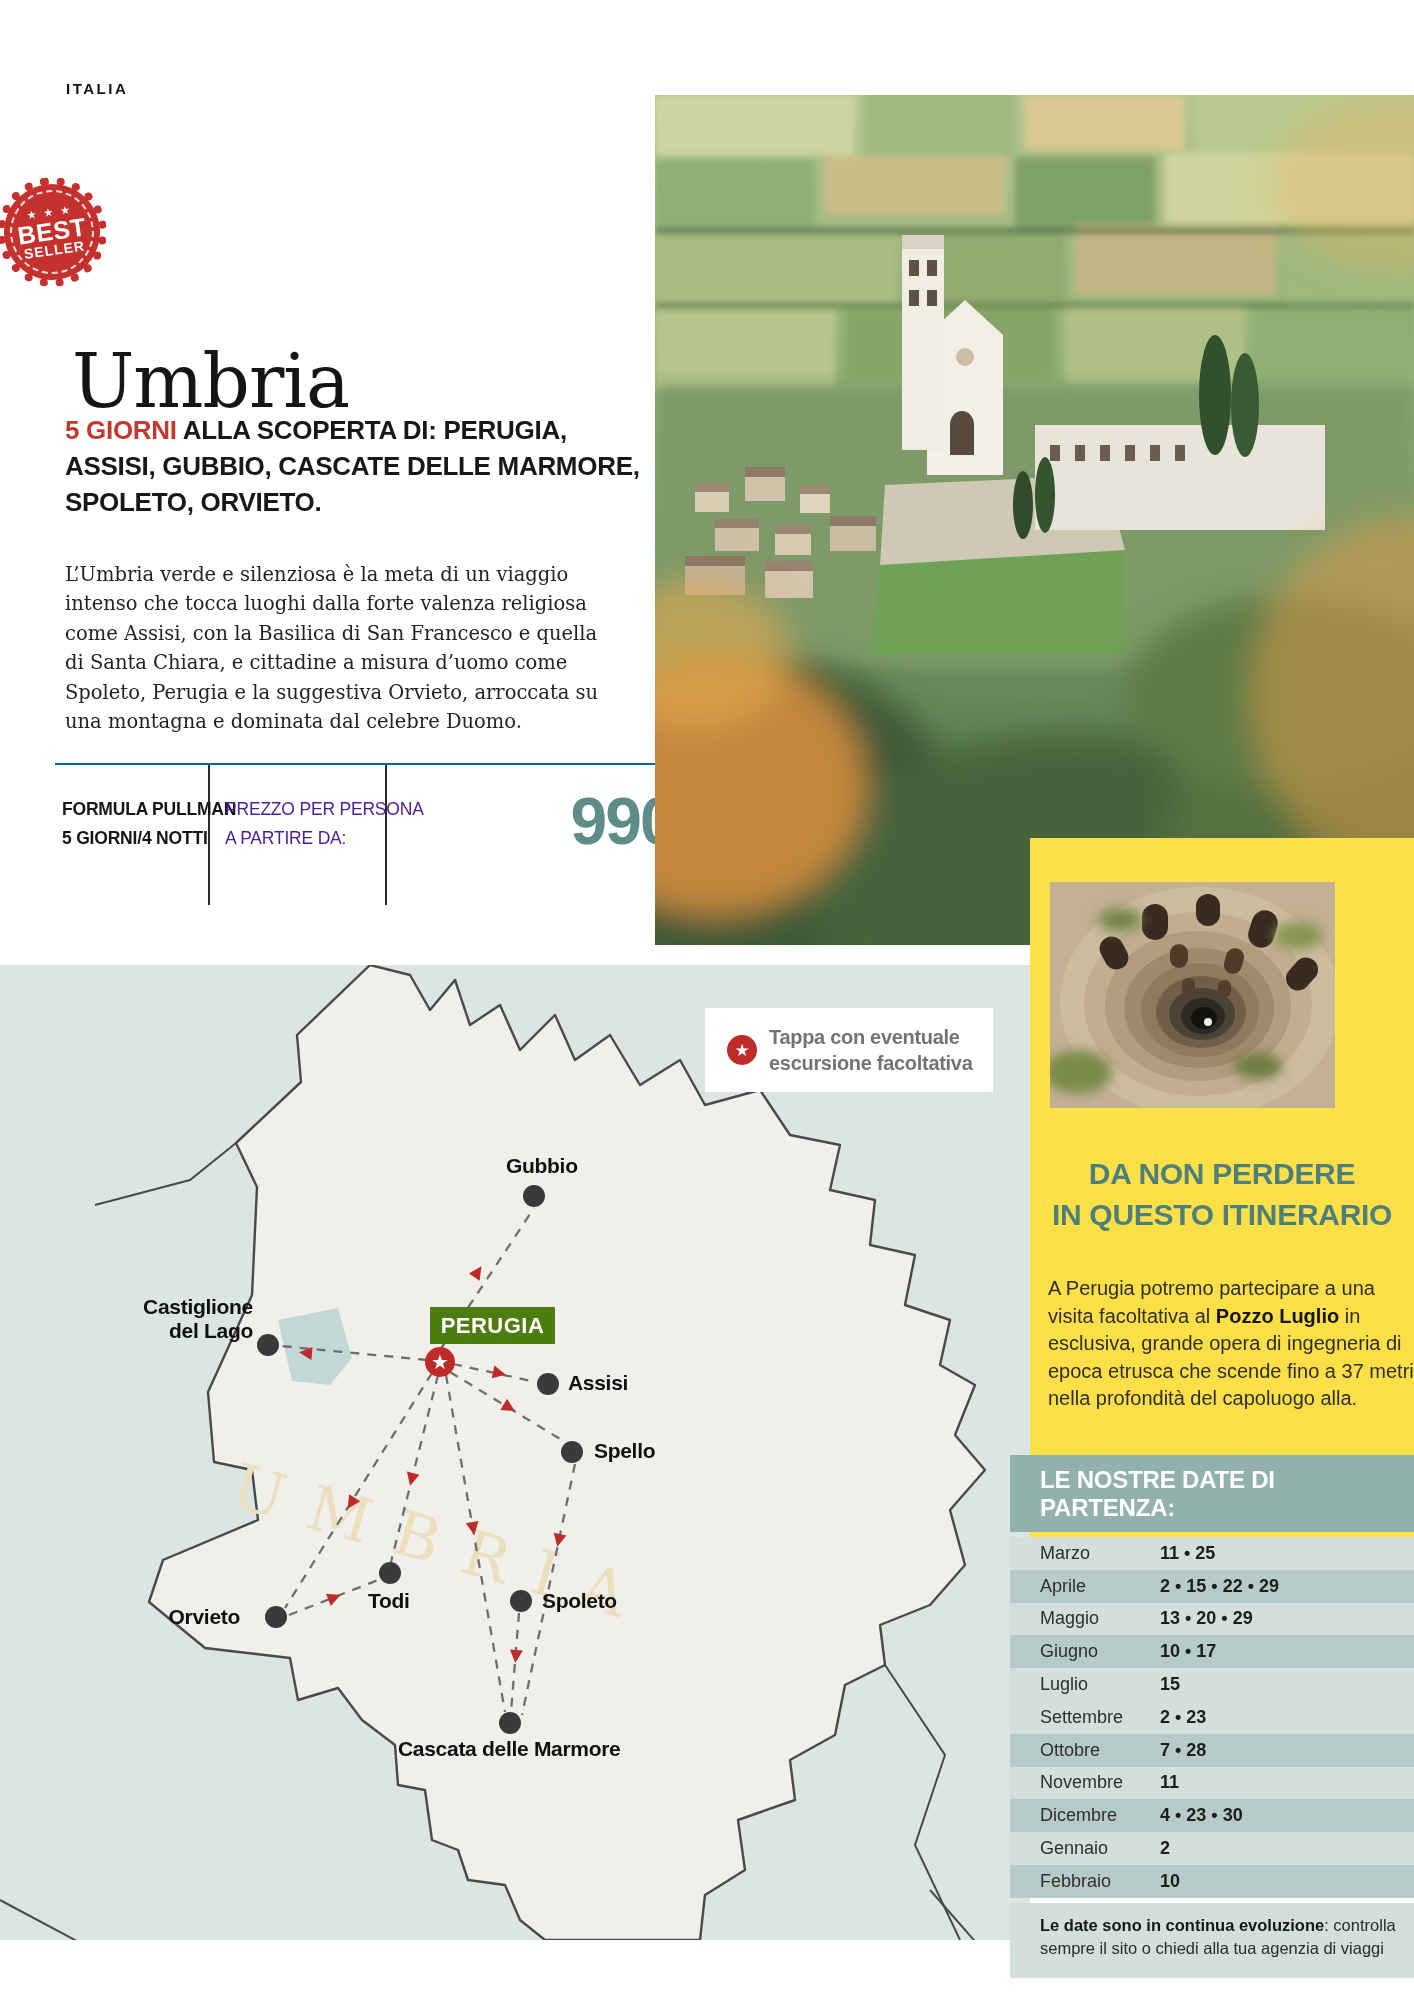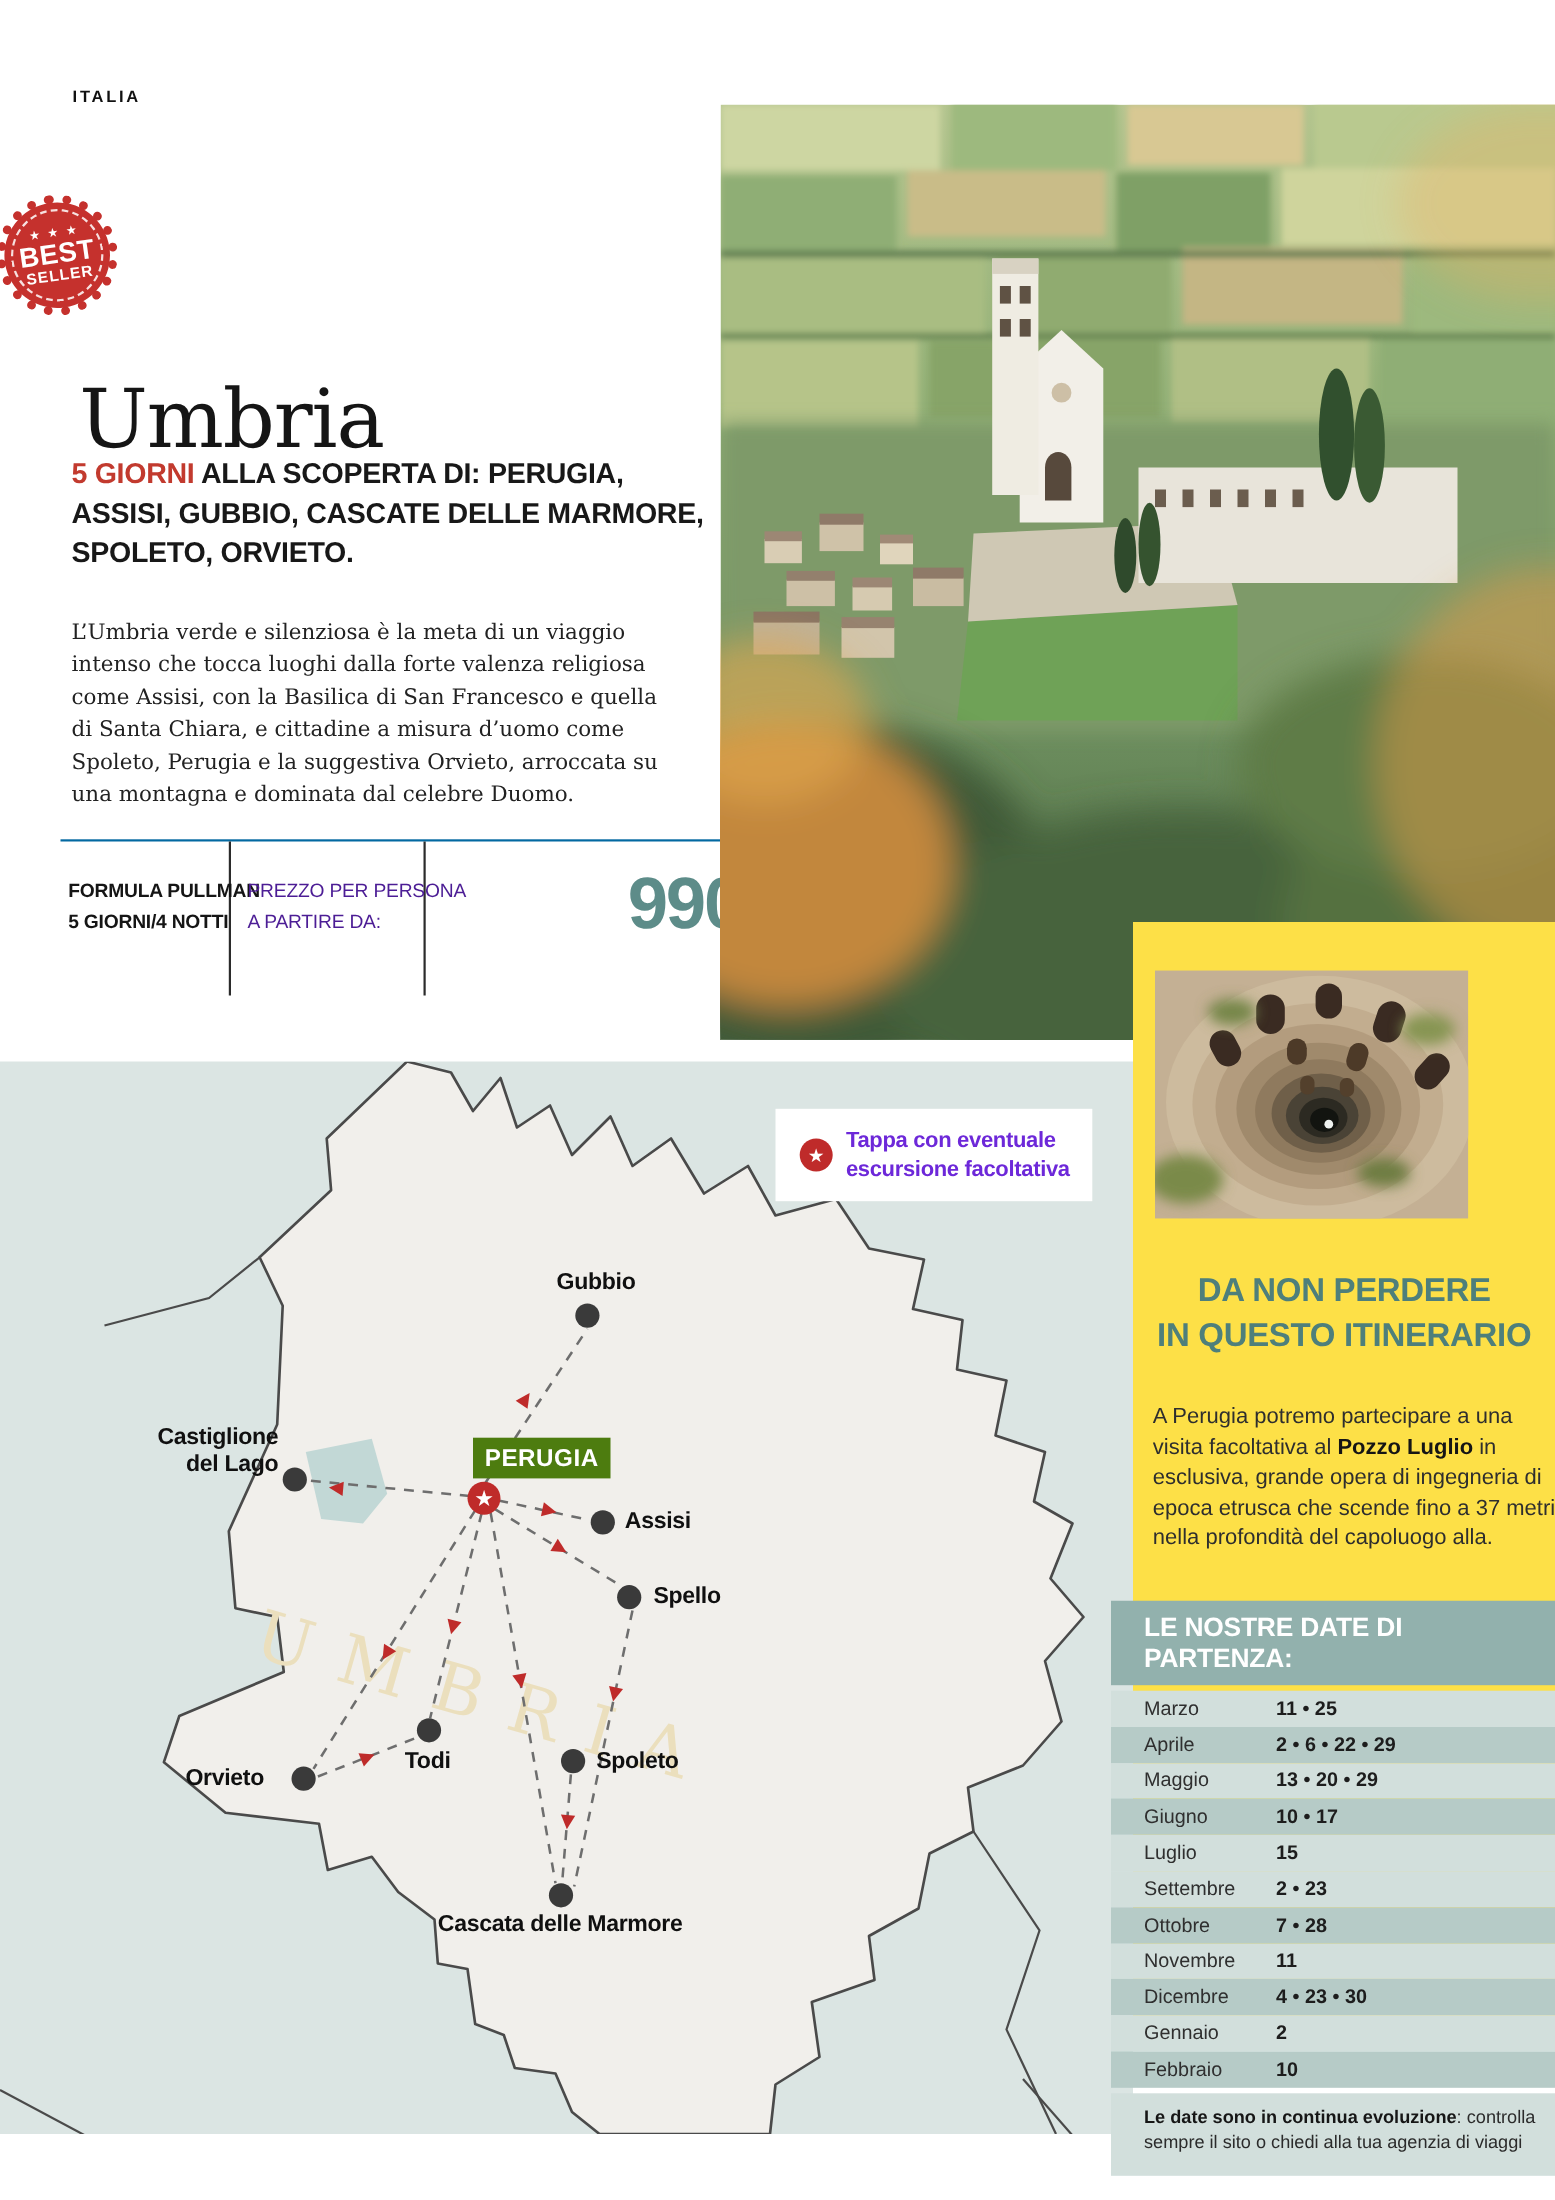--- a/index.html
+++ b/index.html
@@ -37,21 +37,21 @@
   
   .hero{position:absolute;left:655px;top:95px;width:759px;height:850px;overflow:hidden;}
 
   
   .map-section{position:absolute;left:0;top:965px;width:1030px;height:975px;background:#dbe5e3;overflow:hidden;}
   .map-svg{position:absolute;left:0;top:0;}
 
   .legend-box{position:absolute;left:705px;top:43px;width:288px;height:84px;background:#fff;display:flex;align-items:center;}
   .legend-icon{width:30px;height:30px;border-radius:50%;background:#bf2b2a;color:#fff;display:flex;align-items:center;
                justify-content:center;font-size:17px;margin:0 12px 0 22px;flex:0 0 auto;}
-  .legend-text{font-size:20px;font-weight:700;line-height:26px;color:#6d28d9;letter-spacing:-.3px;}
+  .legend-text{font-size:20px;font-weight:700;line-height:26px;color:#737373;letter-spacing:-.3px;}
 
   .city-label{position:absolute;font-size:21px;font-weight:700;color:#101010;white-space:nowrap;letter-spacing:-.3px;}
   .perugia-box{position:absolute;left:430px;top:342px;width:125px;height:37px;background:#4d7c0f;color:#fff;
                display:flex;align-items:center;justify-content:center;font-size:22px;font-weight:700;letter-spacing:.5px;}
 
   
   .sidepanel{position:absolute;left:1030px;top:838px;width:384px;height:1020px;background:#fde047;}
   .pozzo{position:absolute;left:20px;top:44px;width:285px;height:226px;overflow:hidden;}
   .hl-title{position:absolute;left:0;top:315px;width:384px;text-align:center;font-size:30px;font-weight:700;
             line-height:41px;color:#4e7f7b;letter-spacing:-.3px;}
@@ -346,21 +346,21 @@
 
   <div class="dates-panel">
     <div class="dp-header">LE NOSTRE DATE DI PARTENZA:</div>
     <div class="dp-rows">
       <div class="dp-row light">
           <span class="dp-month">Marzo</span>
           <span class="dp-dates">11 • 25</span>
         </div>
       <div class="dp-row dark">
           <span class="dp-month">Aprile</span>
-          <span class="dp-dates">2 • 6 • 22 • 29</span>
+          <span class="dp-dates">2 • 15 • 22 • 29</span>
         </div>
       <div class="dp-row light">
           <span class="dp-month">Maggio</span>
           <span class="dp-dates">13 • 20 • 29</span>
         </div>
       <div class="dp-row dark">
           <span class="dp-month">Giugno</span>
           <span class="dp-dates">10 • 17</span>
         </div>
       <div class="dp-row light">

